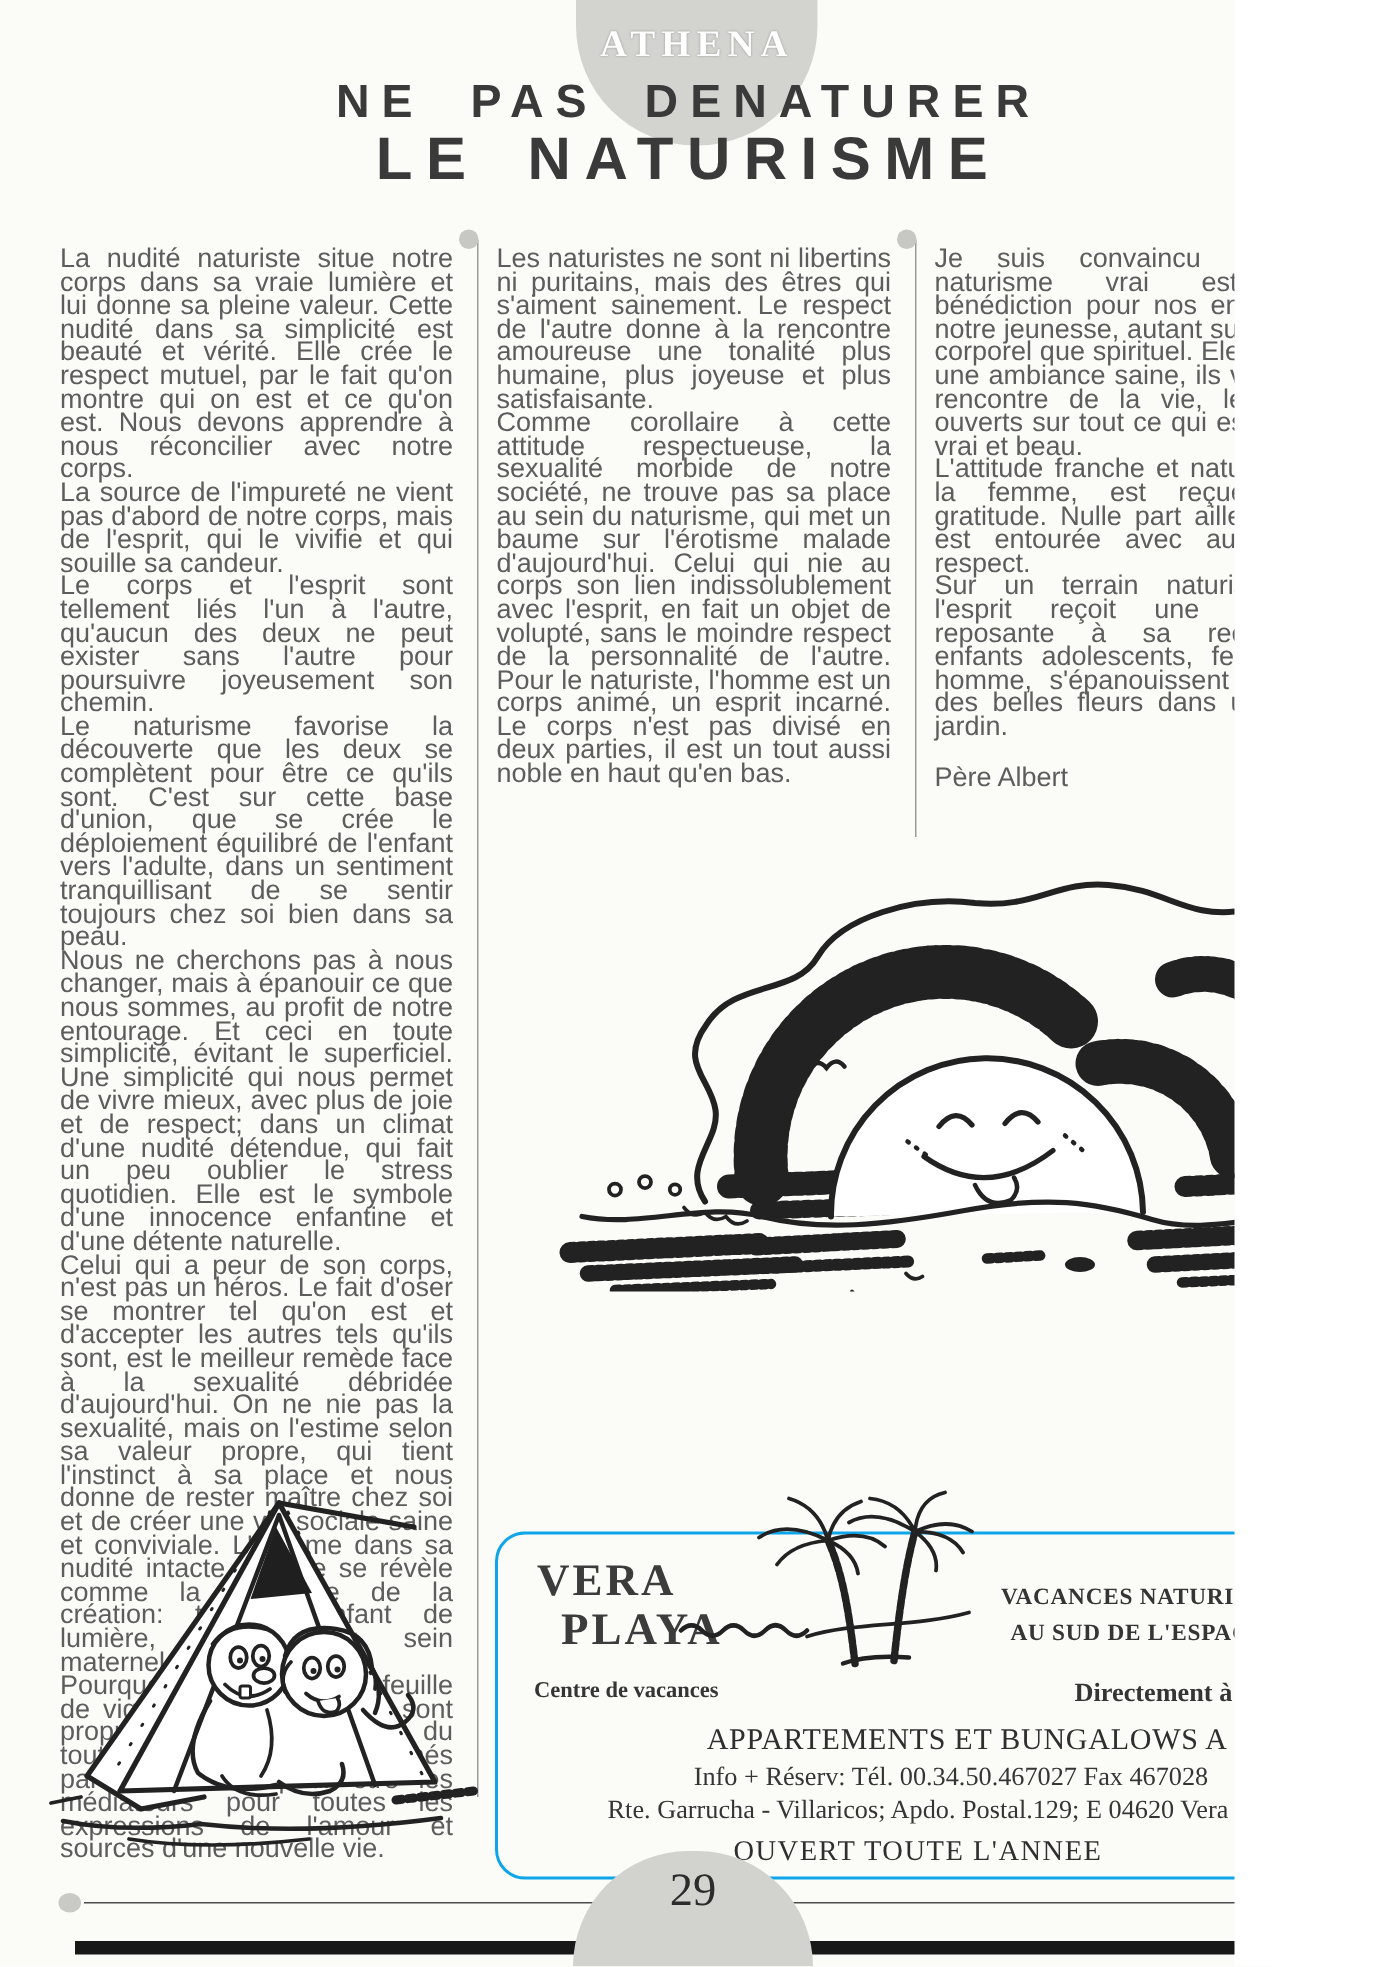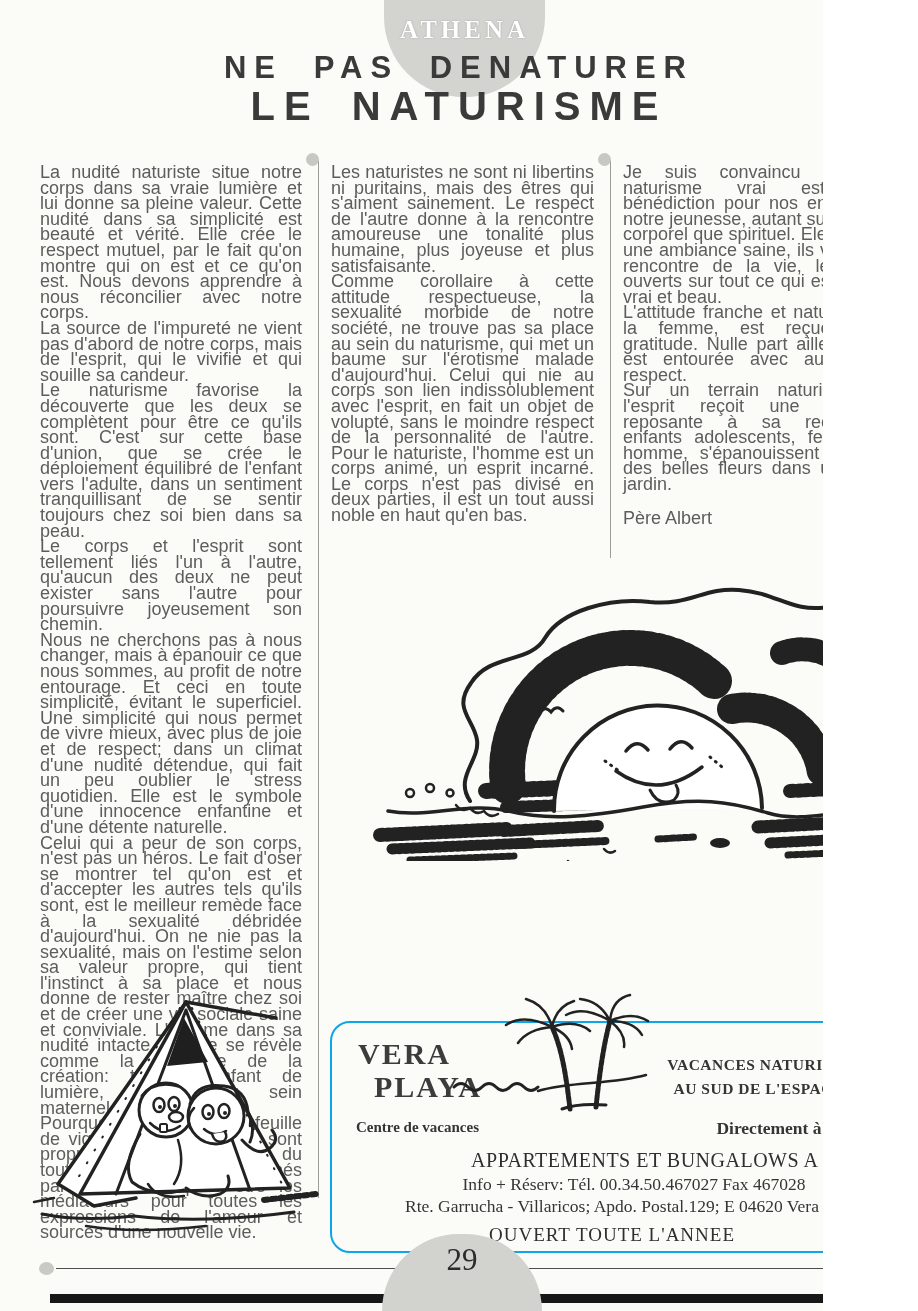--- a/index.html
+++ b/index.html
@@ -89,22 +89,22 @@
 
   <div class="vline vline1"></div>
   <div class="vline vline2"></div>
   <div class="divdot dot1"></div>
   <div class="divdot dot2"></div>
   <div class="divdot dot3"></div>
 
   <div class="col col1">
       <p>La nudité naturiste situe notre corps dans sa vraie lumière et lui donne sa pleine valeur. Cette nudité dans sa simplicité est beauté et vérité. Elle crée le respect mutuel, par le fait qu'on montre qui on est et ce qu'on est. Nous devons apprendre à nous réconcilier avec notre corps.</p>
       <p>La source de l'impureté ne vient pas d'abord de notre corps, mais de l'esprit, qui le vivifie et qui souille sa candeur.</p>
+      <p>Le corps et l'esprit sont tellement liés l'un à l'autre, qu'aucun des deux ne peut exister sans l'autre pour poursuivre joyeusement son chemin.</p>
       <p>Le naturisme favorise la découverte que les deux se complètent pour être ce qu'ils sont. C'est sur cette base d'union, que se crée le déploiement équilibré de l'enfant vers l'adulte, dans un sentiment tranquillisant de se sentir toujours chez soi bien dans sa peau.</p>
-      <p>Le corps et l'esprit sont tellement liés l'un à l'autre, qu'aucun des deux ne peut exister sans l'autre pour poursuivre joyeusement son chemin.</p>
       <p>Nous ne cherchons pas à nous changer, mais à épanouir ce que nous sommes, au profit de notre entourage. Et ceci en toute simplicité, évitant le superficiel. Une simplicité qui nous permet de vivre mieux, avec plus de joie et de respect; dans un climat d'une nudité détendue, qui fait un peu oublier le stress quotidien. Elle est le symbole d'une innocence enfantine et d'une détente naturelle.</p>
       <p>Celui qui a peur de son corps, n'est pas un héros. Le fait d'oser se montrer tel qu'on est et d'accepter les autres tels qu'ils sont, est le meilleur remède face à la sexualité débridée d'aujourd'hui. On ne nie pas la sexualité, mais on l'estime selon sa valeur propre, qui tient l'instinct à sa place et nous donne de rester maître chez soi et de créer une vie sociale saine et conviviale. L'homme dans sa nudité intacte et pure se révèle comme la merveille de la création: tel un enfant de lumière, sortant du sein maternel.</p>
       <p>Pourquoi cacher avec une feuille de vigne, ces organes qui sont propres à tous -une partie du tout - et qui nous sont donnés par le créateur pour être les médiateurs pour toutes les expressions de l'amour et sources d'une nouvelle vie.</p>
     </div>
   <div class="col col2">
       <p>Les naturistes ne sont ni libertins ni puritains, mais des êtres qui s'aiment sainement. Le respect de l'autre donne à la rencontre amoureuse une tonalité plus humaine, plus joyeuse et plus satisfaisante.</p>
       <p>Comme corollaire à cette attitude respectueuse, la sexualité morbide de notre société, ne trouve pas sa place au sein du naturisme, qui met un baume sur l'érotisme malade d'aujourd'hui. Celui qui nie au corps son lien indissolublement avec l'esprit, en fait un objet de volupté, sans le moindre respect de la personnalité de l'autre. Pour le naturiste, l'homme est un corps animé, un esprit incarné. Le corps n'est pas divisé en deux parties, il est un tout aussi noble en haut qu'en bas.</p>
     </div>
   <div class="col col3">
     <div>

